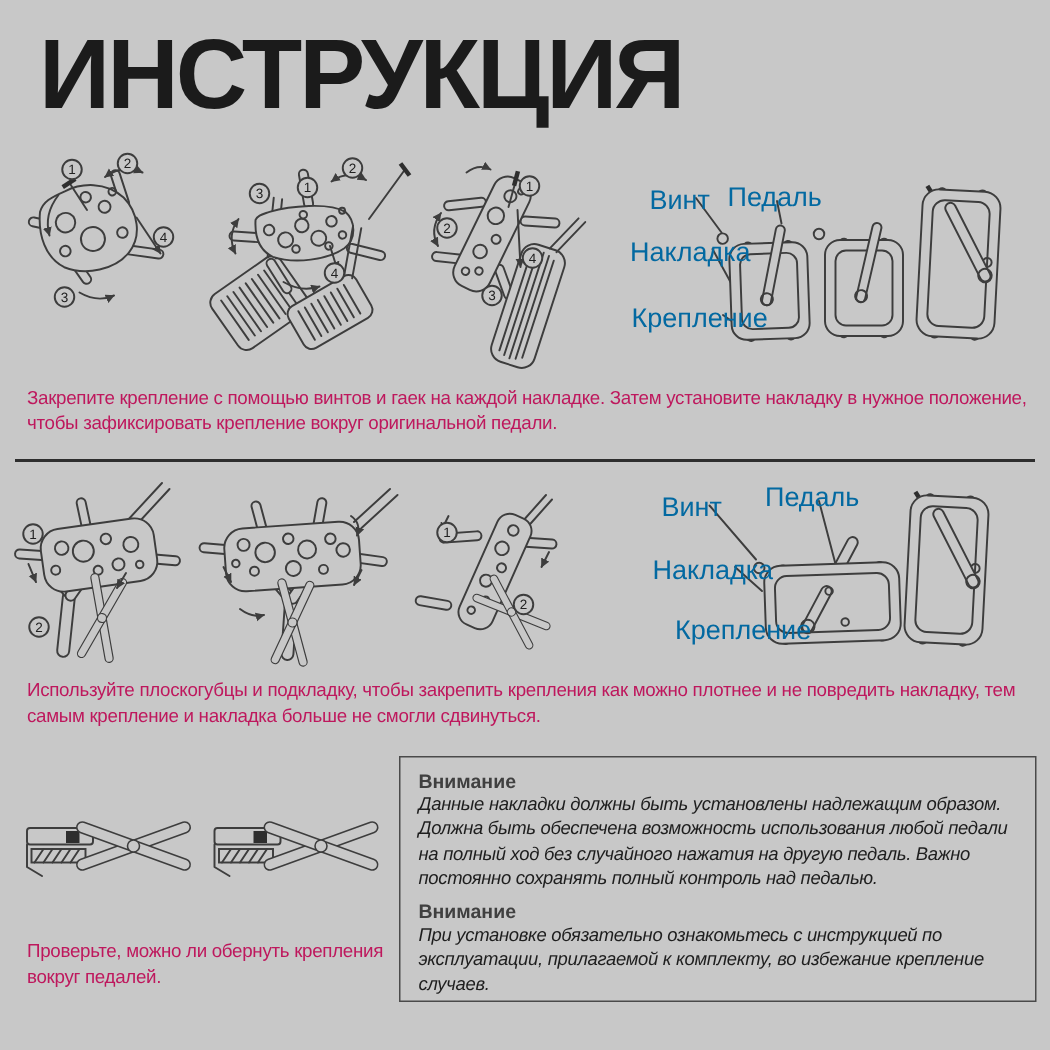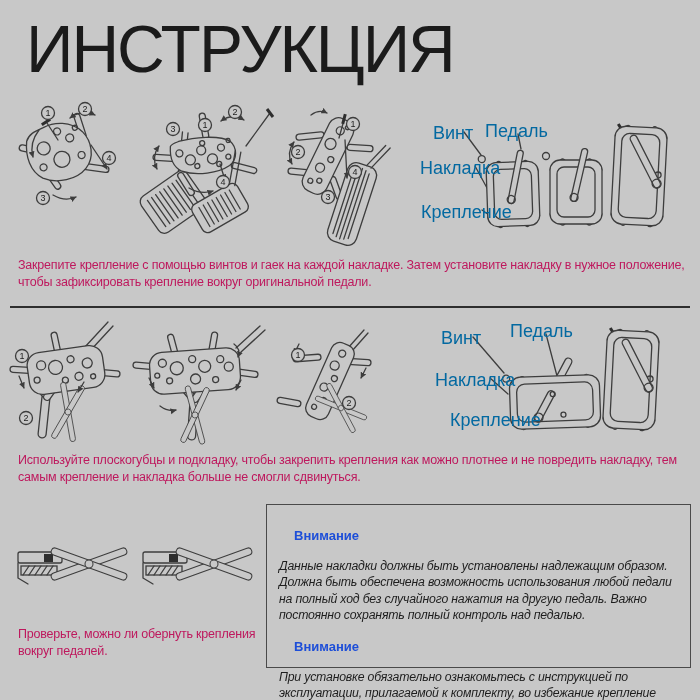--- a/index.html
+++ b/index.html
@@ -1,32 +1,32 @@
 <!DOCTYPE html>
 <html><head>
 <meta charset="utf-8">
 <style>
   html,body{margin:0;padding:0;background:#c8c8c8;}
   .page{position:relative;width:700px;height:700px;background:#c8c8c8;overflow:hidden;
         font-family:"Liberation Sans", sans-serif;color:#1e1e1e;}
-  .title{position:absolute;left:26px;top:16px;margin:0;font-size:66px;font-weight:400;
+  .title{position:absolute;left:26px;top:16px;margin:0;font-size:66px;font-weight:700;
          letter-spacing:-2px;color:#1b1b1b;line-height:1;}
   svg{position:absolute;overflow:visible;}
   .fl{fill:#c8c8c8;stroke:#3d3d3d;stroke-width:1.3;}
   .ln{fill:none;stroke:#3d3d3d;stroke-width:1.3;stroke-linecap:round;stroke-linejoin:round;}
   .fld{fill:#2e2e2e;stroke:none;}
   .num{font:9px "Liberation Sans", sans-serif;fill:#222;text-anchor:middle;}
   .caption{position:absolute;font-size:12.5px;line-height:1.34;letter-spacing:-0.2px;margin:0;color:#be185d;}
   .diagram{position:absolute;}
   .diagram svg{left:0;top:0;}
   .lbl{position:absolute;font-size:18px;color:#0369a1;white-space:nowrap;}
   .divider{position:absolute;background:#2e2e2e;}
   .warnbox{position:absolute;left:266px;top:504px;width:425px;height:164px;border:1.5px solid #4a4a4a;
            box-sizing:border-box;padding:8px 12px;}
-  .warn-h{margin:15px;font-size:13px;font-weight:700;color:#1d4ed8;}
+  .warn-h{margin:0;font-size:13px;font-weight:700;color:#404040;}
   .warn-p{margin:0 0 6px;font-size:12.3px;line-height:1.34;letter-spacing:-0.2px;color:#1e1e1e;font-style:italic;}
 </style>
 </head>
 <body>
 
 <div class="page">
 
   <svg width="0" height="0">
     <defs>
       <marker id="ah" markerWidth="8" markerHeight="8" refX="5.5" refY="3" orient="auto" markerUnits="userSpaceOnUse">

